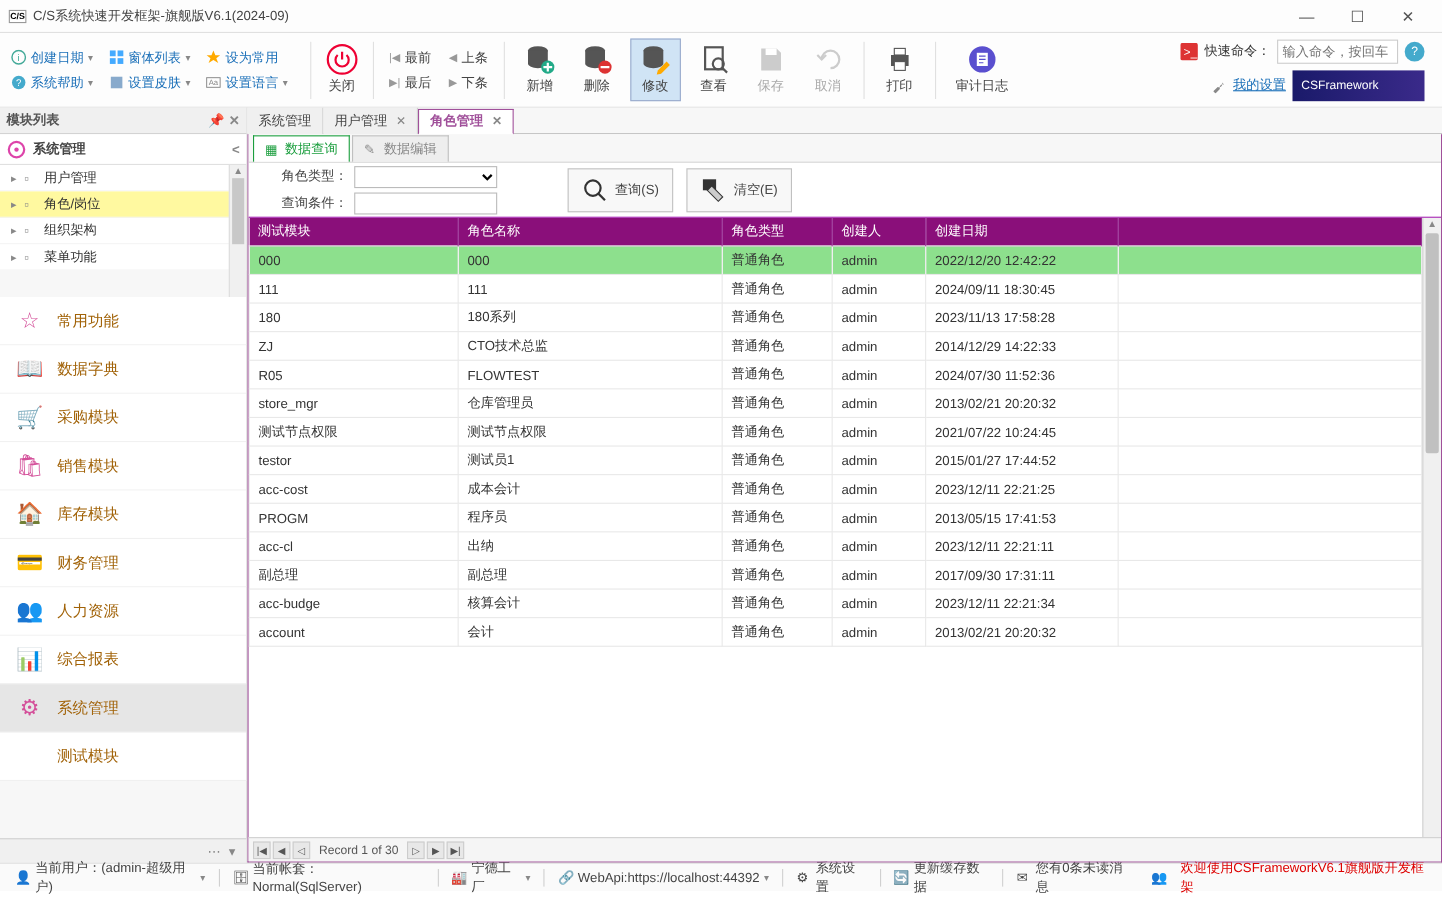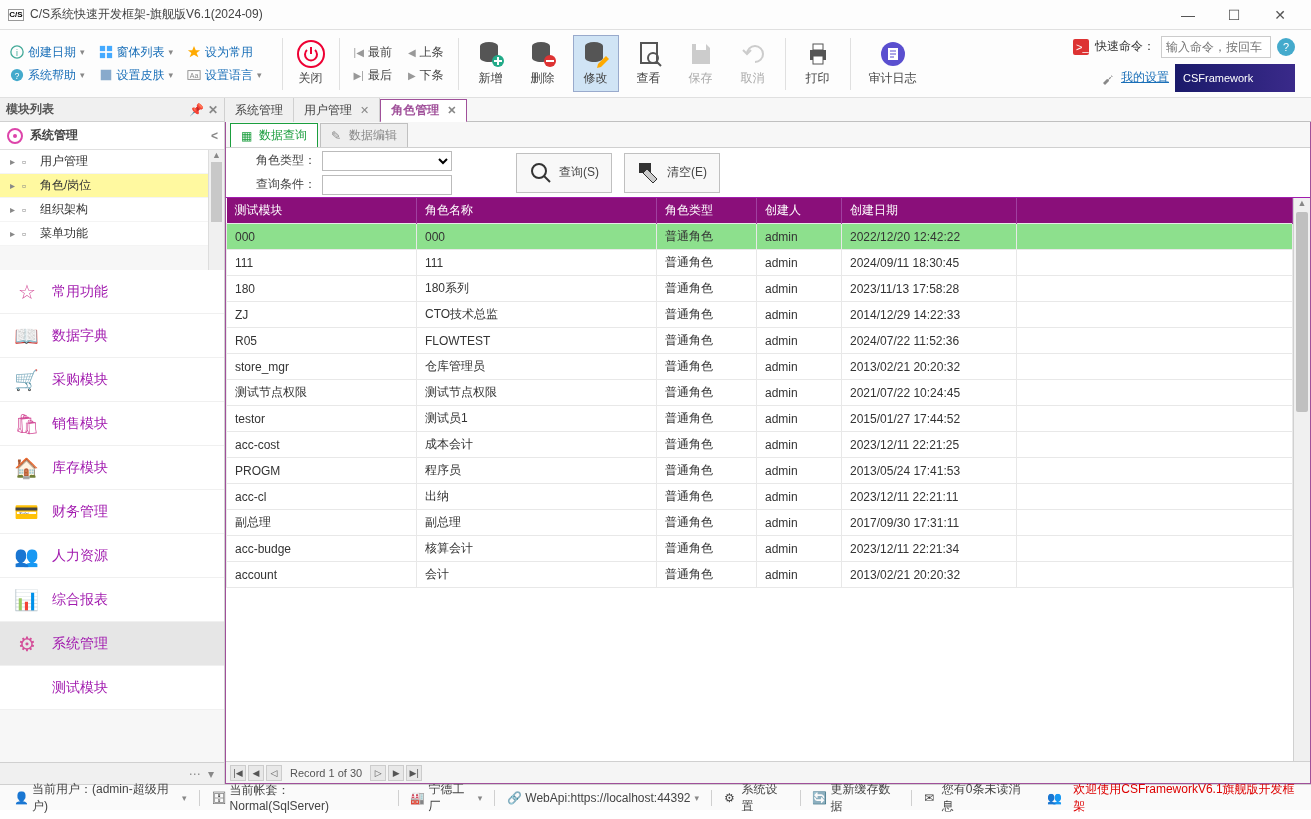--- a/index.html
+++ b/index.html
@@ -46,21 +46,21 @@
 .sidebar .tree { background: #fff; }
 .sidebar .tree .node { height: 24px; display: flex; align-items: center; padding-left: 10px; border-bottom: 1px solid #f4f4f4; }
 .sidebar .tree .node.sel { background: #fff9a0; }
 .sidebar .tree .node .exp { width: 12px; color: #888; font-size: 10px; }
 .sidebar .tree .node .i { width: 14px; margin-right: 4px; color: #888; }
 .sidebar .treewrap { position: relative; height: 120px; overflow: hidden; }
 .sidebar .mods { flex: 1; overflow-y: auto; }
 .sidebar .mod { height: 44px; display: flex; align-items: center; padding: 0 14px; gap: 12px; background: #fff; border-bottom: 1px solid #f0f0f0; }
 .sidebar .mod.active { background: #e6e6e6; }
 .sidebar .mod .mi { width: 26px; height: 26px; display: flex; align-items: center; justify-content: center; }
-.sidebar .mod .mt { font-size: 14px; color: #a21caf; }
+.sidebar .mod .mt { font-size: 14px; color: #a16207; }
 .sidebar .bot { height: 22px; background: #f0f0f0; border-top: 1px solid #d0d0d0; display: flex; align-items: center; justify-content: flex-end; padding: 0 8px; color: #888; letter-spacing: 2px; }
 
 .content { flex: 1; display: flex; flex-direction: column; }
 .tabs { height: 24px; background: #f7f7f7; border-bottom: 1px solid #c0c0c0; display: flex; }
 .tab { padding: 0 10px; height: 24px; display: flex; align-items: center; gap: 4px; border-right: 1px solid #d0d0d0; background: #f0f0f0; font-size: 12px; color: #444; }
 .tab.active { background: #fff; border: 1px solid #a0509a; border-bottom: 2px solid #fff; position: relative; top: 1px; color: #a0509a; font-weight: bold; }
 .tab .cx { color: #888; font-size: 11px; margin-left: 4px; }
 
 .body { flex: 1; border: 1px solid #a0509a; border-top: none; display: flex; flex-direction: column; position: relative; }
 .subtabs { height: 26px; background: #f7f7f7; border-bottom: 1px solid #d0d0d0; display: flex; align-items: flex-end; padding-left: 4px; }
@@ -511,21 +511,21 @@
                   <td>普通角色</td>
                   <td>admin</td>
                   <td>2014/12/29 14:22:33</td>
                   <td>&nbsp;</td>
                 </tr>
                 <tr>
                   <td>R05</td>
                   <td>FLOWTEST</td>
                   <td>普通角色</td>
                   <td>admin</td>
-                  <td>2024/07/22 11:52:36</td>
+                  <td>2024/07/30 11:52:36</td>
                   <td>&nbsp;</td>
                 </tr>
                 <tr>
                   <td>store_mgr</td>
                   <td>仓库管理员</td>
                   <td>普通角色</td>
                   <td>admin</td>
                   <td>2013/02/21 20:20:32</td>
                   <td>&nbsp;</td>
                 </tr>
@@ -551,21 +551,21 @@
                   <td>普通角色</td>
                   <td>admin</td>
                   <td>2023/12/11 22:21:25</td>
                   <td>&nbsp;</td>
                 </tr>
                 <tr>
                   <td>PROGM</td>
                   <td>程序员</td>
                   <td>普通角色</td>
                   <td>admin</td>
-                  <td>2013/05/24 17:41:53</td>
+                  <td>2013/05/15 17:41:53</td>
                   <td>&nbsp;</td>
                 </tr>
                 <tr>
                   <td>acc-cl</td>
                   <td>出纳</td>
                   <td>普通角色</td>
                   <td>admin</td>
                   <td>2023/12/11 22:21:11</td>
                   <td>&nbsp;</td>
                 </tr>

